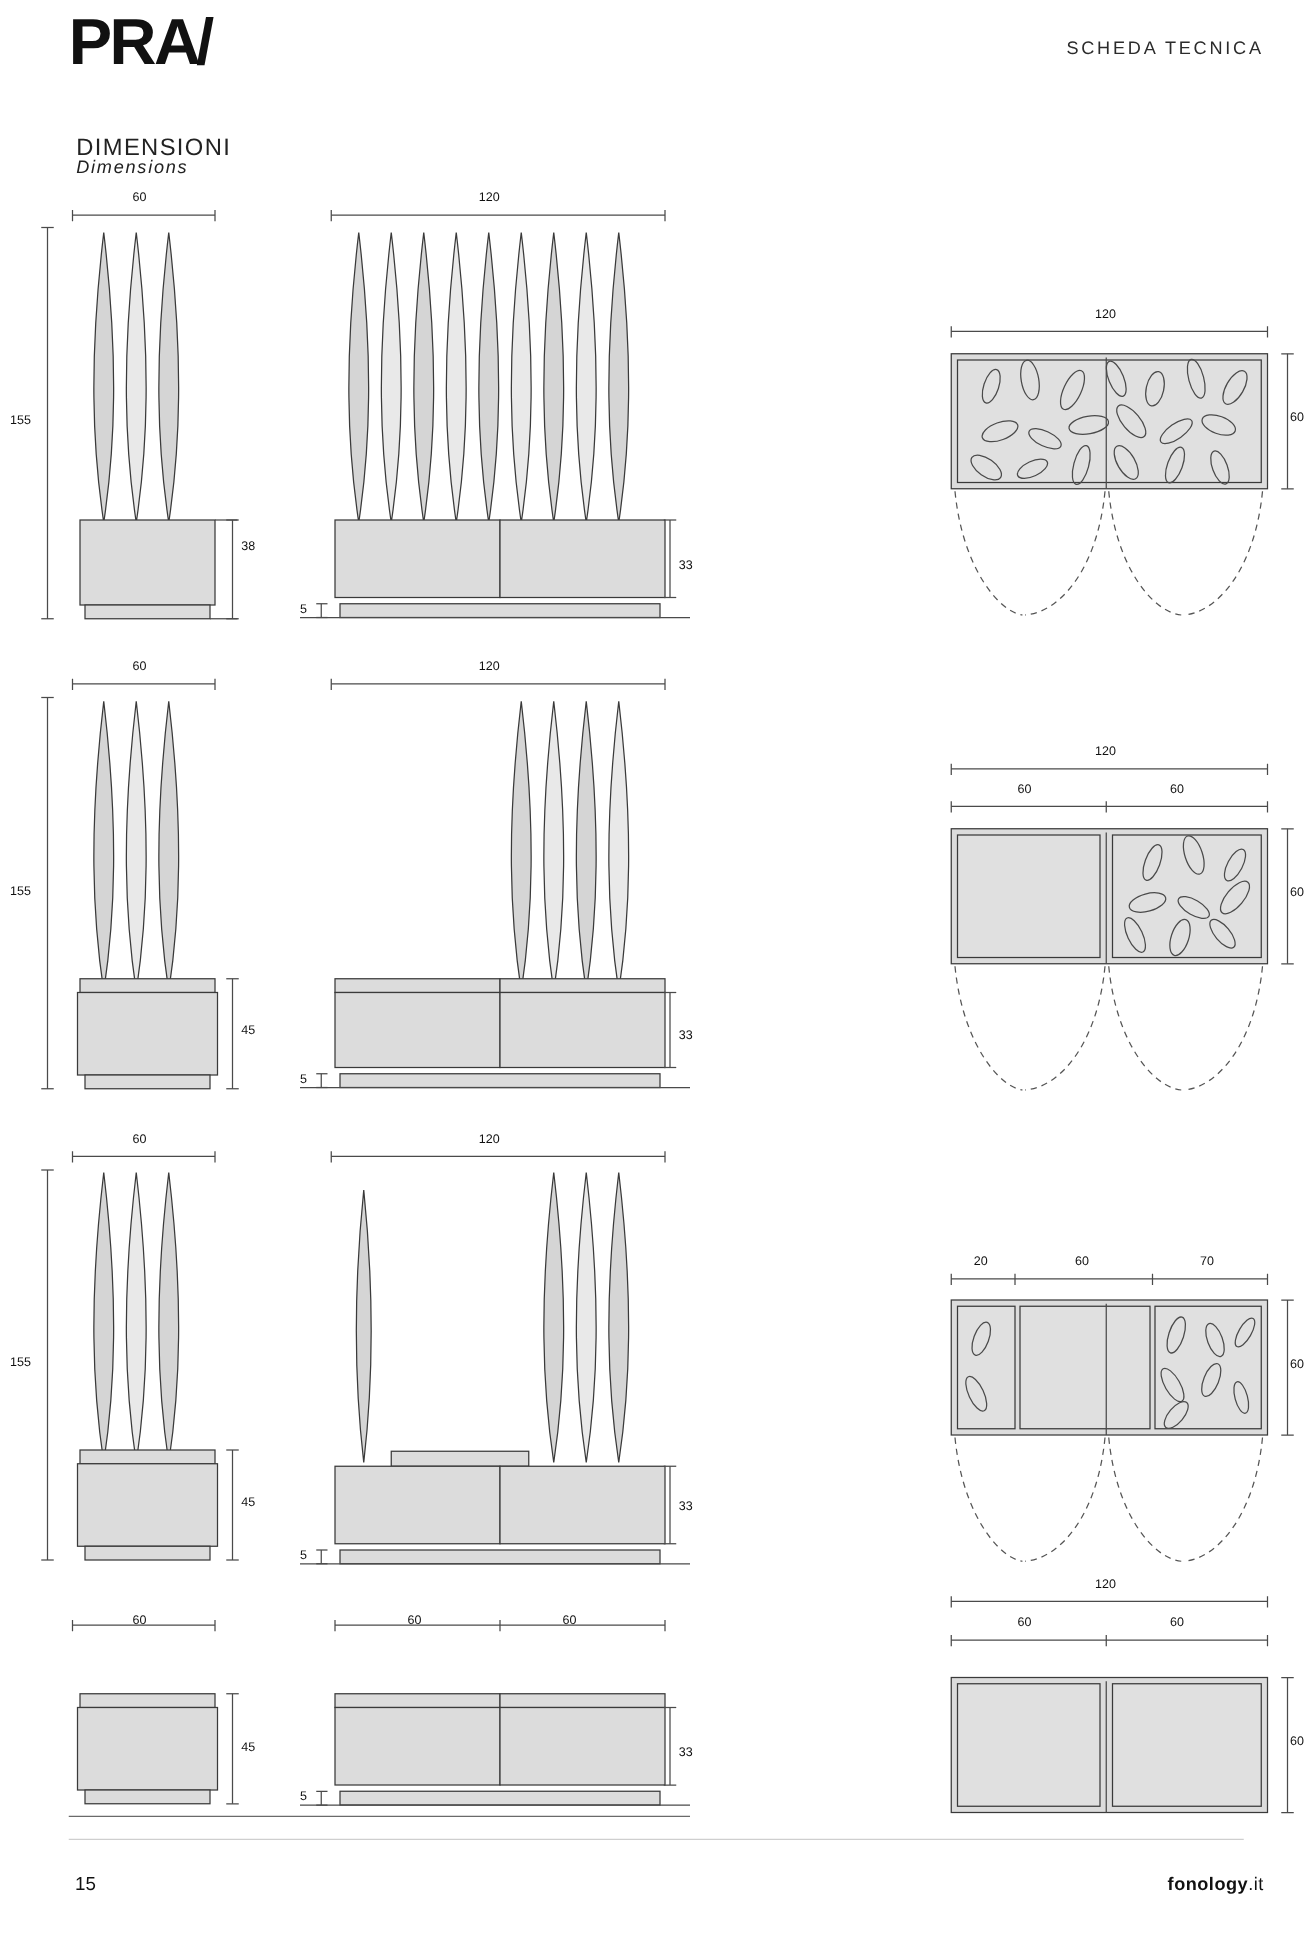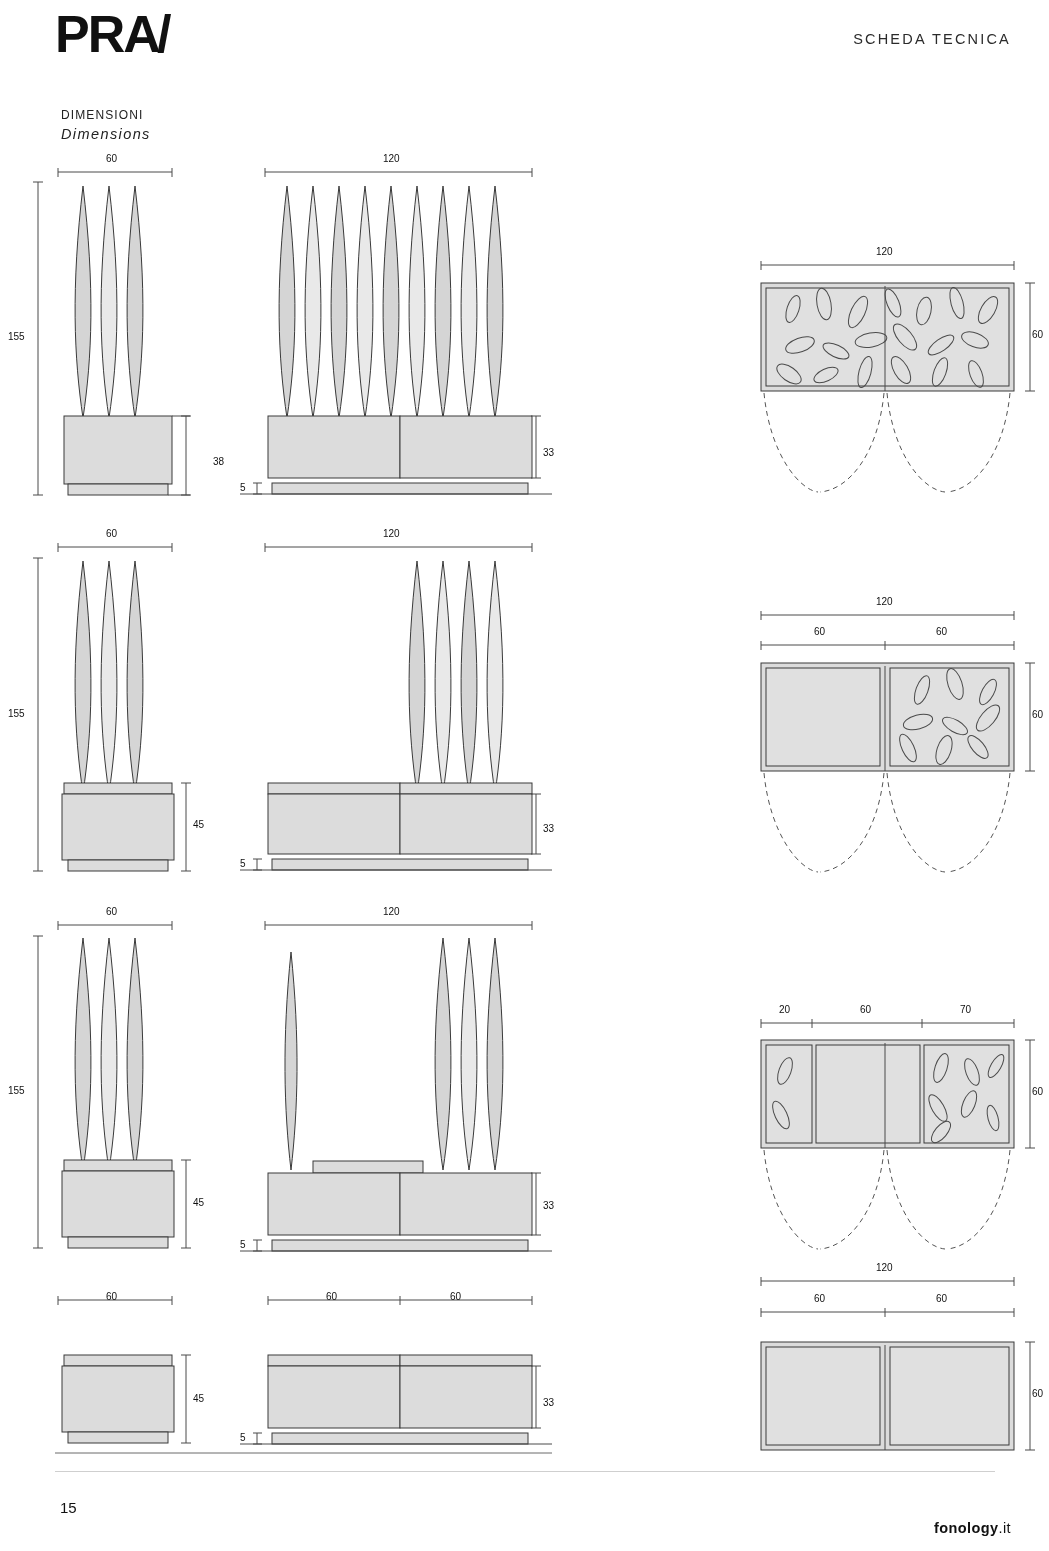--- a/index.html
+++ b/index.html
@@ -3,30 +3,30 @@
 <meta charset="utf-8">
 <style>
   html,body{margin:0;padding:0;background:#ffffff;}
   body{width:1049px;height:1551px;position:relative;font-family:"Liberation Sans",sans-serif;color:#1a1a1a;overflow:hidden;}
 
   
   .logo{position:absolute;left:55px;top:4px;font-family:"Liberation Sans",sans-serif;font-weight:bold;font-size:52px;letter-spacing:-2px;color:#111;}
   .logo .mirror{display:inline-block;transform:scaleX(-1);}
   .doc-type{position:absolute;right:38px;top:31px;font-size:14.5px;letter-spacing:2.2px;color:#2b2b2b;text-align:right;}
 
-  .section-title{position:absolute;left:61px;top:108px;font-size:12px;letter-spacing:1.1px;color:#222;}
+  .section-title{position:absolute;left:61px;top:108px;font-size:19px;letter-spacing:1.1px;color:#222;}
   .section-sub{position:absolute;left:61px;top:126px;font-size:14.5px;font-style:italic;letter-spacing:1.4px;color:#222;}
   .dim-lbl{position:absolute;font-size:10px;color:#111;white-space:nowrap;}
 
   .svgwrap{position:absolute;left:0;top:0;width:1049px;height:1551px;pointer-events:none;}
 
   
   .footer-rule{position:absolute;left:55px;top:1471px;width:940px;height:0;border-top:1px solid #cfcfcf;}
   .page-num{position:absolute;left:60px;top:1499px;font-size:15px;color:#111;}
-  .site{position:absolute;right:38px;top:1500px;font-size:14.5px;letter-spacing:.4px;color:#111;margin-top:20px;}
+  .site{position:absolute;right:38px;top:1500px;font-size:14.5px;letter-spacing:.4px;color:#111;}
   .site b{font-weight:bold;}
 </style>
 </head>
 <body>
 
 <div class="logo">
   <span>PRA</span><span class="mirror">\</span>
 </div>
 <div class="doc-type">SCHEDA TECNICA</div>
 
@@ -417,21 +417,21 @@
       <line x1="1025" y1="1450" x2="1035" y2="1450" stroke="#4a4a4a"></line>
     </g>
 
     <line x1="55" y1="1453" x2="552" y2="1453" stroke="#6a6a6a"></line>
   </g>
 </svg>
 
 <div class="dim-lbl" style="left:106px;top:153px;">60</div>
 <div class="dim-lbl" style="left:383px;top:153px;">120</div>
 <div class="dim-lbl" style="left:8px;top:331px;">155</div>
-<div class="dim-lbl" style="left:193px;top:456px;margin-left:20px;">38</div>
+<div class="dim-lbl" style="left:193px;top:432px;">38</div>
 <div class="dim-lbl" style="left:543px;top:447px;">33</div>
 <div class="dim-lbl" style="left:240px;top:482px;">5</div>
 <div class="dim-lbl" style="left:876px;top:246px;">120</div>
 <div class="dim-lbl" style="left:1032px;top:329px;">60</div>
 
 <div class="dim-lbl" style="left:106px;top:528px;">60</div>
 <div class="dim-lbl" style="left:383px;top:528px;">120</div>
 <div class="dim-lbl" style="left:8px;top:708px;">155</div>
 <div class="dim-lbl" style="left:193px;top:819px;">45</div>
 <div class="dim-lbl" style="left:543px;top:823px;">33</div>

